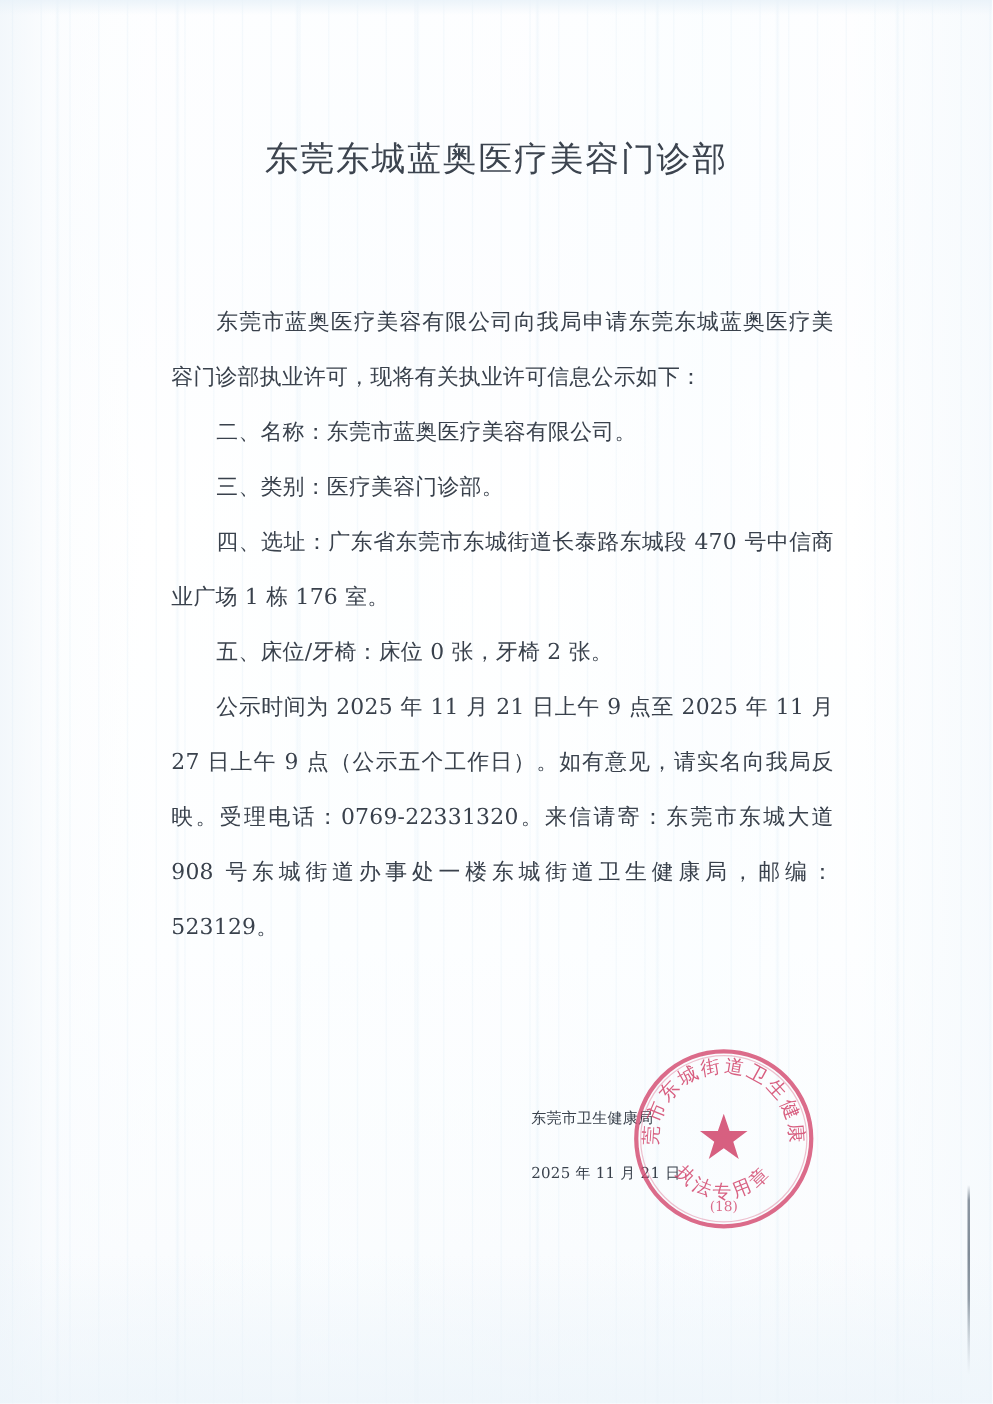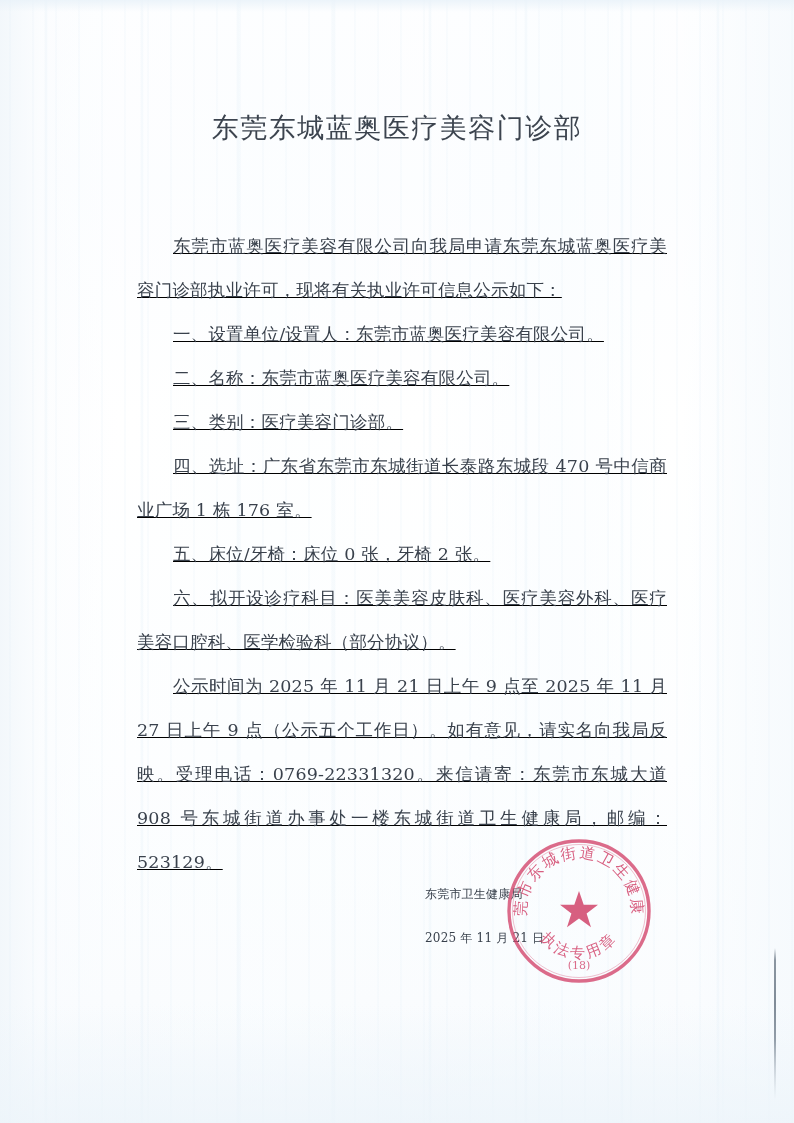--- a/index.html
+++ b/index.html
@@ -111,23 +111,22 @@
     line-height: 40px;
     letter-spacing: 1.5px;
     color: #3c444f;
     white-space: nowrap;
   }
 
   
   .body-block {
     position: absolute;
     left: 137px;
-    top: 224px;
+    top: 236px;
     width: 530px;
-    text-decoration: underline;
   }
   .para {
     font-family: "DejaVu Serif", "Liberation Serif", serif;
     font-size: 17.5px;
     line-height: 44px;
     color: #39414c;
     text-align: justify;
     text-justify: inter-ideograph;
     text-indent: 36px;
     letter-spacing: 0.2px;
@@ -173,26 +172,24 @@
   <div class="top-band"></div>
   <div class="right-edge"></div>
   <div class="bottom-smudge"></div>
 
   <div class="title-block">
     <div class="title-line">东莞东城蓝奥医疗美容门诊部</div>
   </div>
 
   <div class="body-block">
     <p class="para last-line-left">东莞市蓝奥医疗美容有限公司向我局申请东莞东城蓝奥医疗美容门诊部执业许可，现将有关执业许可信息公示如下：</p>
-    <p class="para last-line-left">一、设置单位/设置人：东莞市蓝奥医疗美容有限公司。</p>
     <p class="para last-line-left">二、名称：东莞市蓝奥医疗美容有限公司。</p>
     <p class="para last-line-left">三、类别：医疗美容门诊部。</p>
     <p class="para last-line-left">四、选址：广东省东莞市东城街道长泰路东城段 470 号中信商业广场 1 栋 176 室。</p>
     <p class="para last-line-left">五、床位/牙椅：床位 0 张，牙椅 2 张。</p>
-    <p class="para last-line-left">六、拟开设诊疗科目：医美美容皮肤科、医疗美容外科、医疗美容口腔科、医学检验科（部分协议）。</p>
     <p class="para last-line-left">公示时间为 2025 年 11 月 21 日上午 9 点至 2025 年 11 月 27 日上午 9 点（公示五个工作日）。如有意见，请实名向我局反映。受理电话：0769-22331320。来信请寄：东莞市东城大道 908 号东城街道办事处一楼东城街道卫生健康局，邮编：523129。</p>
   </div>
 
   <div class="sign-block">
     <div class="sign-line">东莞市卫生健康局</div>
     <div class="sign-line">2025 年 11 月 21 日</div>
   </div>
 
   <div class="seal">
     <svg width="146" height="146" viewBox="0 0 146 146" xmlns="http://www.w3.org/2000/svg">

